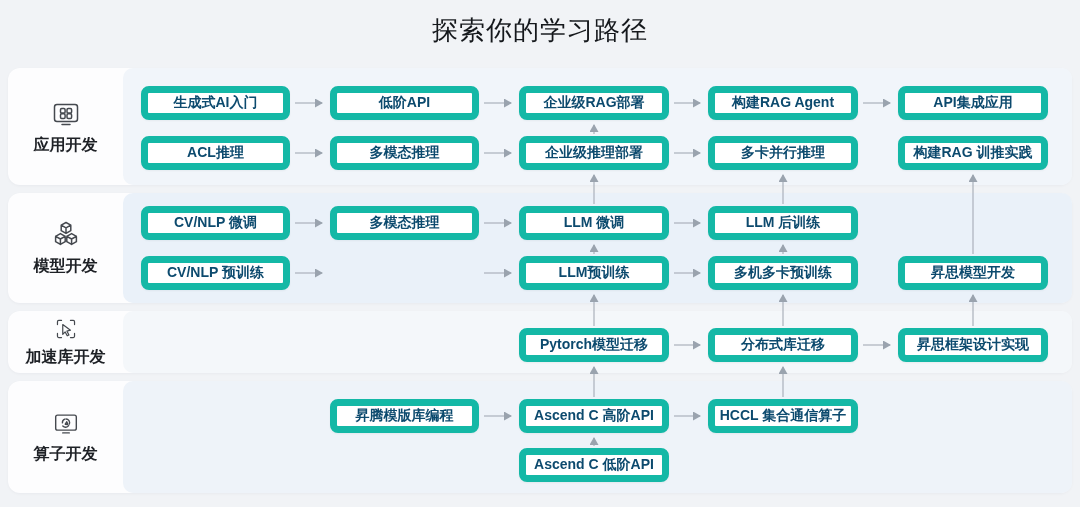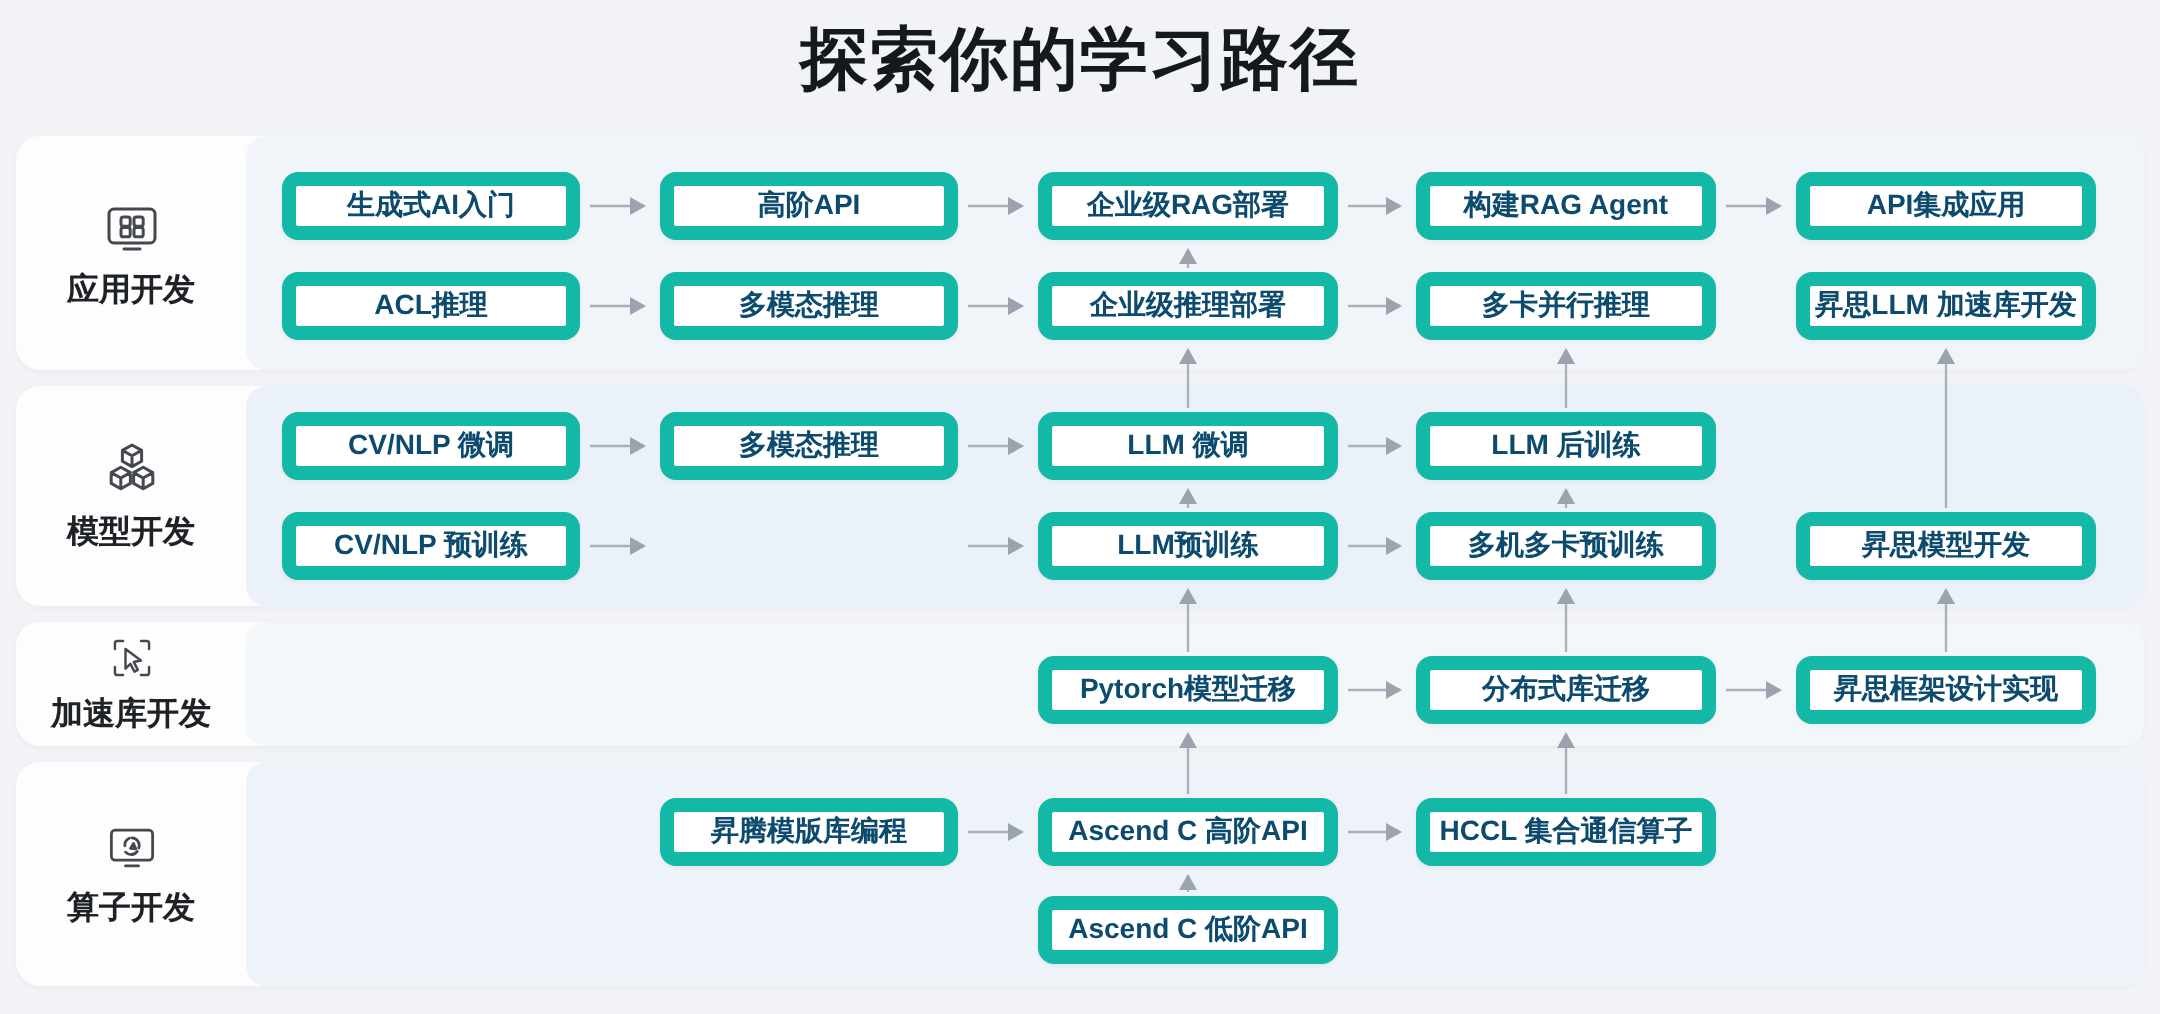--- a/index.html
+++ b/index.html
@@ -6,21 +6,21 @@
   body{
     width:1080px;height:507px;
     background:#f1f3f6;
     font-family:"Liberation Sans","DejaVu Sans",sans-serif;
     position:relative;overflow:hidden;
   }
   .stage{position:absolute;inset:0;width:1080px;height:507px;}
   .title{
     position:absolute;top:8px;left:0;width:1080px;height:44px;
     display:flex;align-items:center;justify-content:center;
-    font-size:34px;font-weight:700;color:#15181c;letter-spacing:1px;
+    font-size:26px;font-weight:400;color:#15181c;letter-spacing:1px;
   }
   .panel{
     position:absolute;left:8px;width:1064px;
     background:#fdfdfe;border-radius:12px;
     box-shadow:0 1px 3px rgba(20,35,60,.04);
   }
   .tint{
     position:absolute;left:115px;top:0;right:0;bottom:0;
     border-radius:10px;
   }
@@ -159,29 +159,29 @@
     <line x1="783" y1="254" x2="783" y2="245" marker-end="url(#ah)"></line>
     <line x1="594" y1="326" x2="594" y2="295" marker-end="url(#ah)"></line>
     <line x1="783" y1="326" x2="783" y2="295" marker-end="url(#ah)"></line>
     <line x1="973" y1="326" x2="973" y2="295" marker-end="url(#ah)"></line>
     <line x1="594" y1="397" x2="594" y2="367" marker-end="url(#ah)"></line>
     <line x1="783" y1="397" x2="783" y2="367" marker-end="url(#ah)"></line>
     <line x1="594" y1="446" x2="594" y2="438" marker-end="url(#ah)"></line>
   </svg>
 
   <div class="node c1 ra1">生成式AI入门</div>
-  <div class="node c2 ra1">高阶API</div>
+  <div class="node c2 ra1">低阶API</div>
   <div class="node c3 ra1">企业级RAG部署</div>
   <div class="node c4 ra1">构建RAG Agent</div>
   <div class="node c5 ra1">API集成应用</div>
   <div class="node c1 rb1">ACL推理</div>
   <div class="node c2 rb1">多模态推理</div>
   <div class="node c3 rb1">企业级推理部署</div>
   <div class="node c4 rb1">多卡并行推理</div>
-  <div class="node c5 rb1">昇思LLM 加速库开发</div>
+  <div class="node c5 rb1">构建RAG 训推实践</div>
 
   <div class="node c1 ra2">CV/NLP 微调</div>
   <div class="node c2 ra2">多模态推理</div>
   <div class="node c3 ra2">LLM 微调</div>
   <div class="node c4 ra2">LLM 后训练</div>
   <div class="node c1 rb2">CV/NLP 预训练</div>
   <div class="node c3 rb2">LLM预训练</div>
   <div class="node c4 rb2">多机多卡预训练</div>
   <div class="node c5 rb2">昇思模型开发</div>
 

